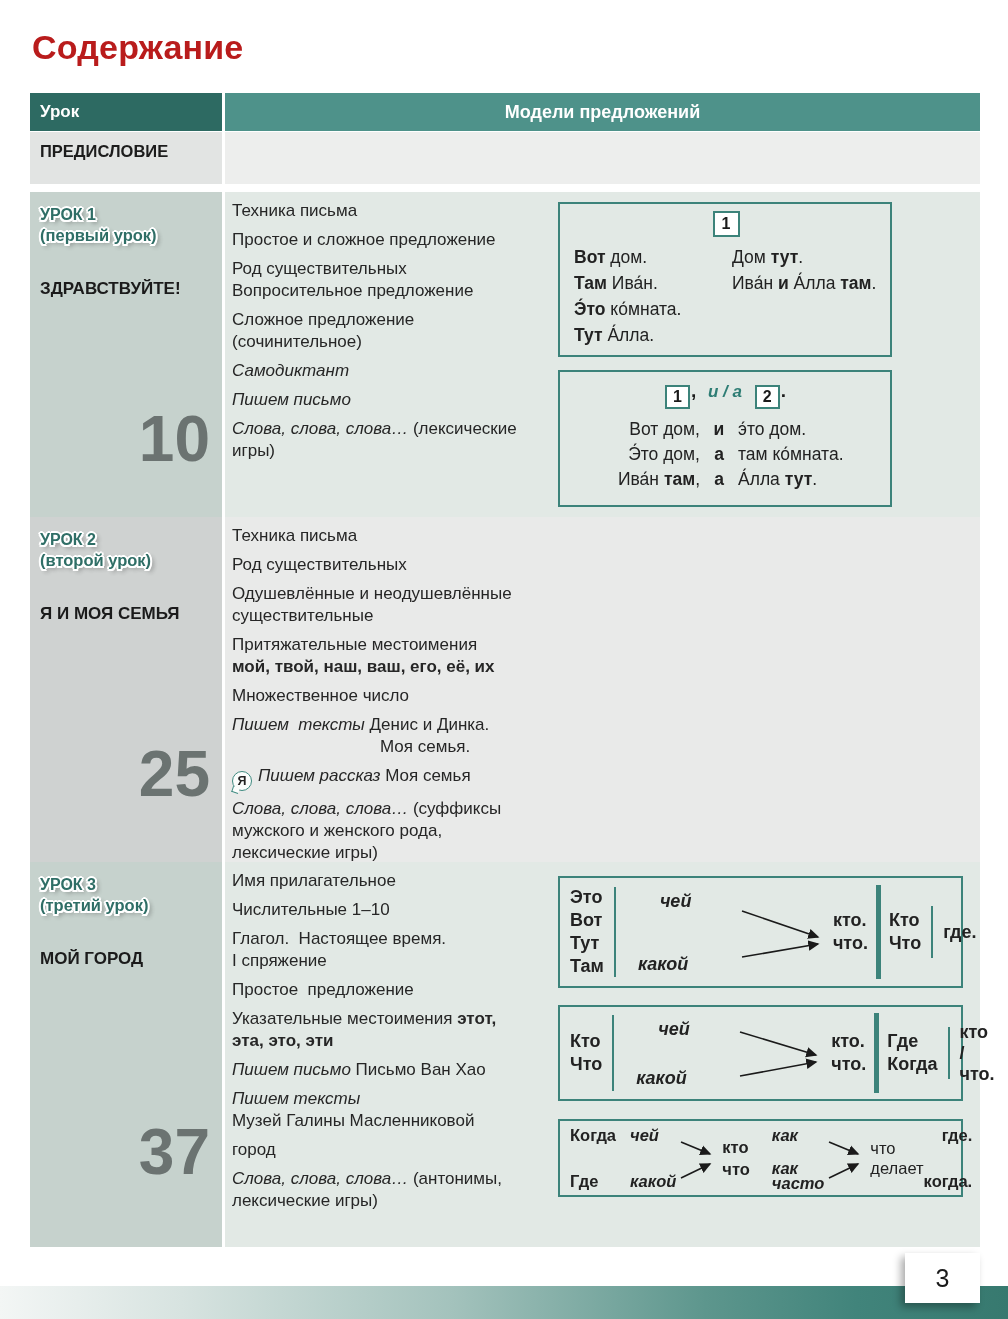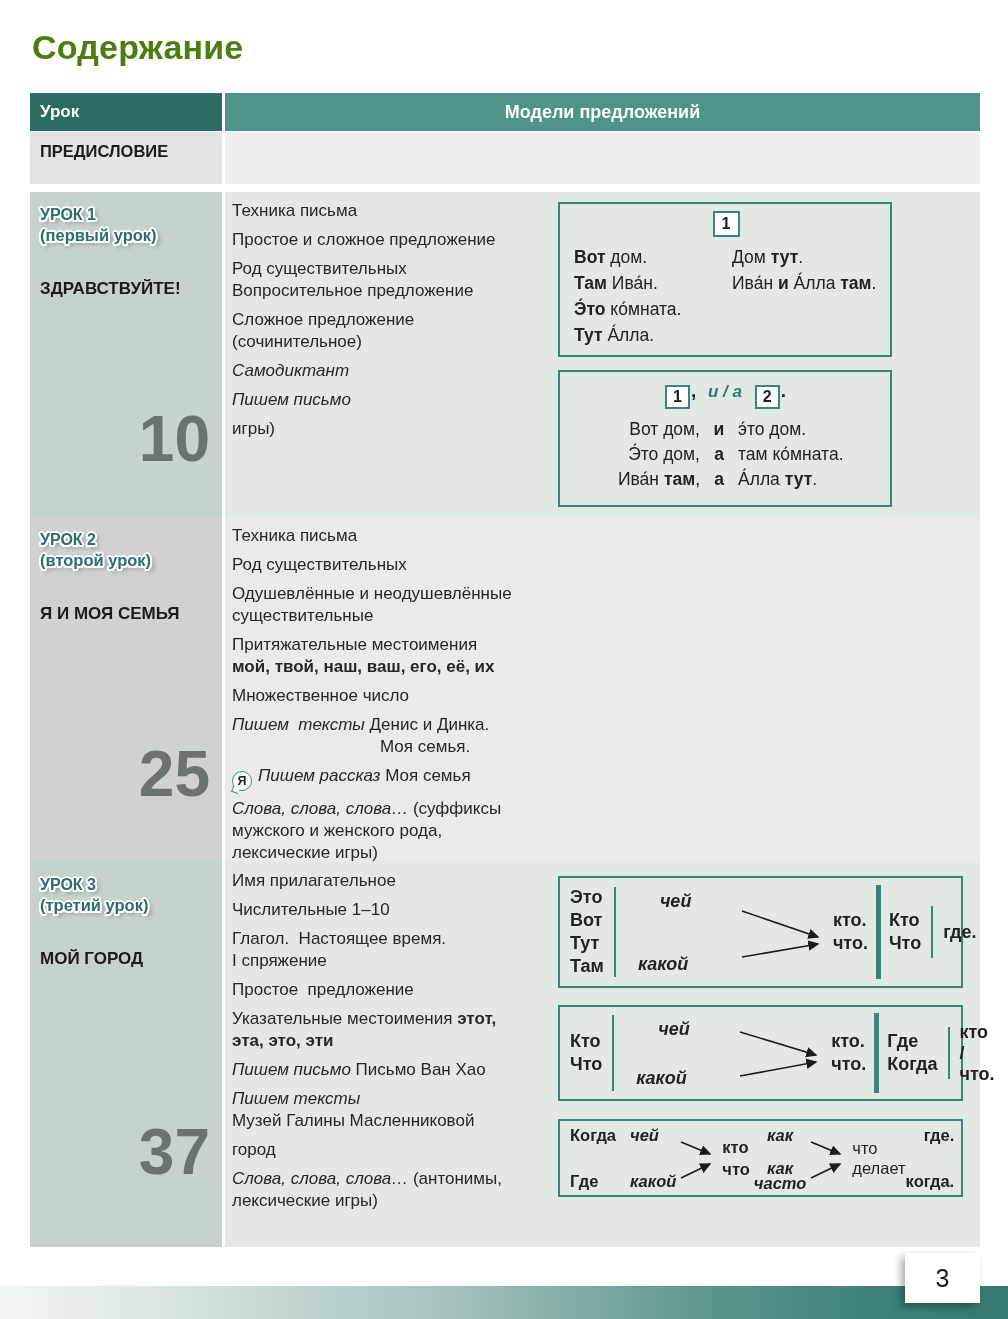--- a/index.html
+++ b/index.html
@@ -4,21 +4,21 @@
 <style>
   * { box-sizing: border-box; }
   html,body { margin:0; padding:0; }
   body {
     width:1008px; height:1319px; position:relative; overflow:hidden;
     background:#ffffff; color:#222;
     font-family:"Liberation Sans", sans-serif;
   }
   .page-title {
     position:absolute; left:32px; top:28px; margin:0;
-    font-size:34px; font-weight:bold; color:#4d7c0f; letter-spacing:.2px;
+    font-size:34px; font-weight:bold; color:#b91c1c; letter-spacing:.2px;
   }
   .toc { position:absolute; left:30px; top:93px; width:950px; }
   .row { display:flex; gap:3px;border-radius:9px; }
   .cell-left { width:192px; flex:none; position:relative; }
   .cell-right { flex:1; position:relative; }
 
   
   .header-row { height:38px; }
   .header-row .cell-left {
     background:#2d6a62; color:#fff; font-weight:bold; font-size:17px;
@@ -185,20 +185,21 @@
               <div class="topic-line">Сложное предложение</div>
               <div class="topic-line">(сочинительное)</div>
             </div>
             <div class="topic">
               <div class="topic-line"><i>Самодиктант</i></div>
             </div>
             <div class="topic">
               <div class="topic-line"><i>Пишем письмо</i></div>
             </div>
             <div class="topic">
+              <div class="topic-line"><i>Слова, слова, слова…</i> (лексические</div>
               <div class="topic-line">игры)</div>
             </div>
           </div>
         <div class="models models1">
           <div class="mbox mbox1">
             <div class="badge">1</div>
             <div class="m1-cols">
               <div class="m1-col1">
                   <div class="line"><b>Вот</b> дом.</div>
                   <div class="line"><b>Там</b> Ива́н.</div>
@@ -392,21 +393,21 @@
                 <div class="line">какой</div>
               </div>
             <svg class="c-svg" width="42" height="46" viewBox="0 0 42 46">
               <line x1="3" y1="6" x2="32" y2="18" stroke="#1a1a1a" stroke-width="1.6" marker-end="url(#ah)"></line>
               <line x1="3" y1="42" x2="32" y2="28" stroke="#1a1a1a" stroke-width="1.6" marker-end="url(#ah)"></line>
             </svg>
             <div class="ccol bold center" style="gap:3px;">
                 <div class="line">кто</div>
                 <div class="line">что</div>
               </div>
-            <div class="ccol bi c4" style="margin-left:4px;text-align:center;">
+            <div class="ccol bi c4" style="margin-left:22px;">
               <span class="line">как</span>
               <span class="tight">
                   <div class="line">как</div>
                   <div class="line">часто</div>
                 </span>
             </div>
             <svg class="c-svg" width="42" height="46" viewBox="0 0 42 46">
               <line x1="3" y1="6" x2="32" y2="18" stroke="#1a1a1a" stroke-width="1.6" marker-end="url(#ah)"></line>
               <line x1="3" y1="42" x2="32" y2="28" stroke="#1a1a1a" stroke-width="1.6" marker-end="url(#ah)"></line>
             </svg>

